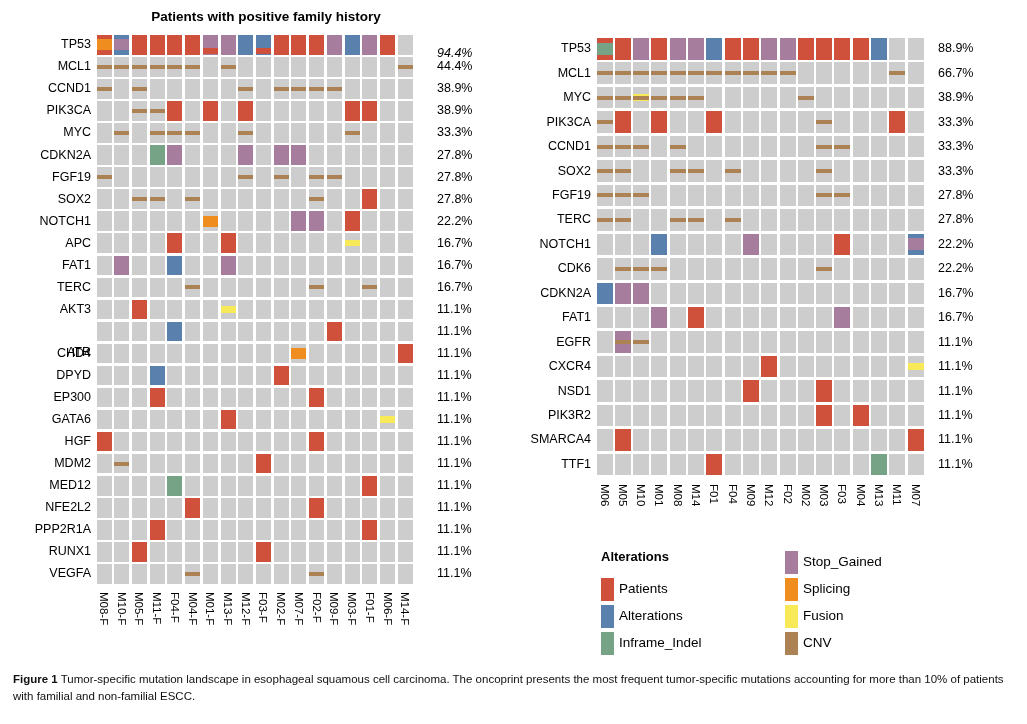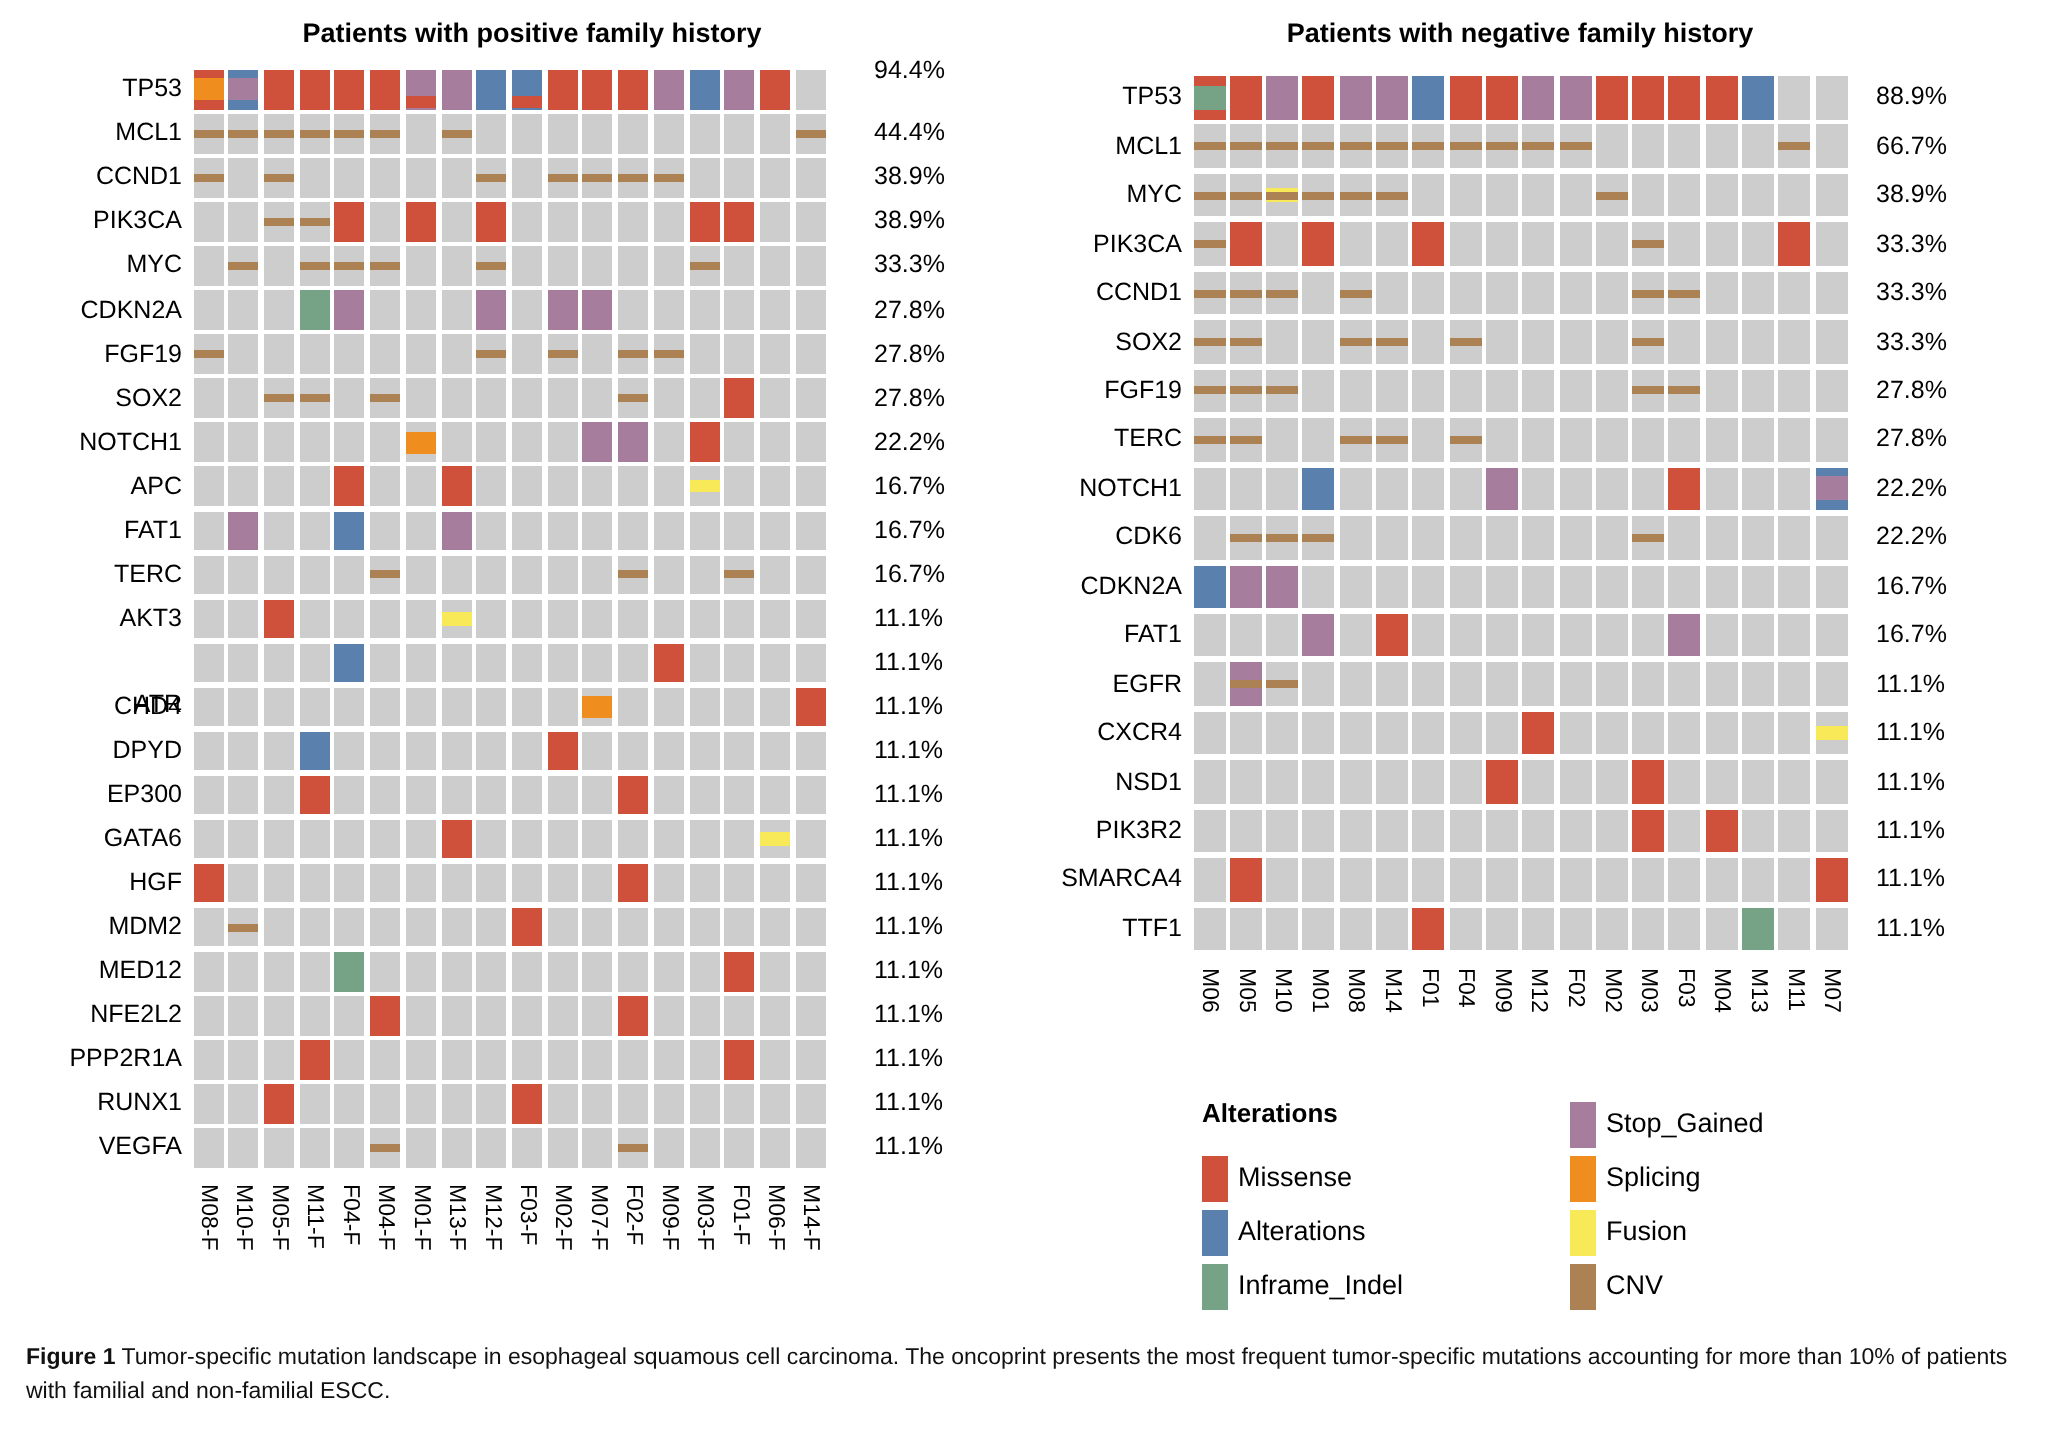--- a/index.html
+++ b/index.html
@@ -43,25 +43,24 @@
   }
   .caption b{font-weight:bold;}
 </style>
 </head>
 <body>
 
 <div id="canvas">
 
   <div class="panel-title" style="left:56px;top:9px;">Patients with positive family history</div>
 
-  <div class="panel-title" style="left:550px;top:9px;">Patients with negative family history</div>
 
   <div id="panel-0">
       <div class="gene-label" style="left: 3px; top: 37.25px;">TP53</div>
-      <div class="pct-label" style="left: 437px; top: 28px;">94.4%</div>
+      <div class="pct-label" style="left: 437px; top: 46px; font-style: italic;">94.4%</div>
       <div class="cell" style="left: 96.5px; top: 35px; width: 15px; height: 19.5px; background: rgb(205, 205, 205);">
         <div class="layer" style="background: rgb(208, 81, 59); top: 0px; height: 100%;"></div>
         <div class="layer" style="background: rgb(239, 141, 31); top: 22%; height: 56%;"></div>
       </div>
       <div class="cell" style="left: 114.22px; top: 35px; width: 15px; height: 19.5px; background: rgb(205, 205, 205);">
         <div class="layer" style="background: rgb(90, 129, 173); top: 0px; height: 100%;"></div>
         <div class="layer" style="background: rgb(166, 125, 157); top: 22%; height: 56%;"></div>
       </div>
       <div class="cell" style="left: 131.94px; top: 35px; width: 15px; height: 19.5px; background: rgb(205, 205, 205);">
         <div class="layer" style="background: rgb(208, 81, 59); top: 0px; height: 100%;"></div>
@@ -1333,21 +1332,21 @@
       <div class="xlabel" style="left: 835.9px; top: 484px;">F03</div>
       <div class="xlabel" style="left: 854.2px; top: 484px;">M04</div>
       <div class="xlabel" style="left: 872.5px; top: 484px;">M13</div>
       <div class="xlabel" style="left: 890.8px; top: 484px;">M11</div>
       <div class="xlabel" style="left: 909.1px; top: 484px;">M07</div>
     </div>
 
   <div class="legend-title" style="left:601px;top:549px;">Alterations</div>
   <div id="legend">
       <div class="legend-swatch" style="left: 601px; top: 578px; background: rgb(208, 81, 59);"></div>
-      <div class="legend-label" style="left: 619px; top: 581px;">Missense</div>
+      <div class="legend-label" style="left: 619px; top: 581px;">Patients</div>
       <div class="legend-swatch" style="left: 601px; top: 605px; background: rgb(90, 129, 173);"></div>
       <div class="legend-label" style="left: 619px; top: 608px;">Alterations</div>
       <div class="legend-swatch" style="left: 601px; top: 632px; background: rgb(118, 162, 134);"></div>
       <div class="legend-label" style="left: 619px; top: 635px; text-align: right;">Inframe_Indel</div>
       <div class="legend-swatch" style="left: 785px; top: 551px; background: rgb(166, 125, 157);"></div>
       <div class="legend-label" style="left: 803px; top: 554px;">Stop_Gained</div>
       <div class="legend-swatch" style="left: 785px; top: 578px; background: rgb(239, 141, 31);"></div>
       <div class="legend-label" style="left: 803px; top: 581px;">Splicing</div>
       <div class="legend-swatch" style="left: 785px; top: 605px; background: rgb(248, 233, 89);"></div>
       <div class="legend-label" style="left: 803px; top: 608px;">Fusion</div>

